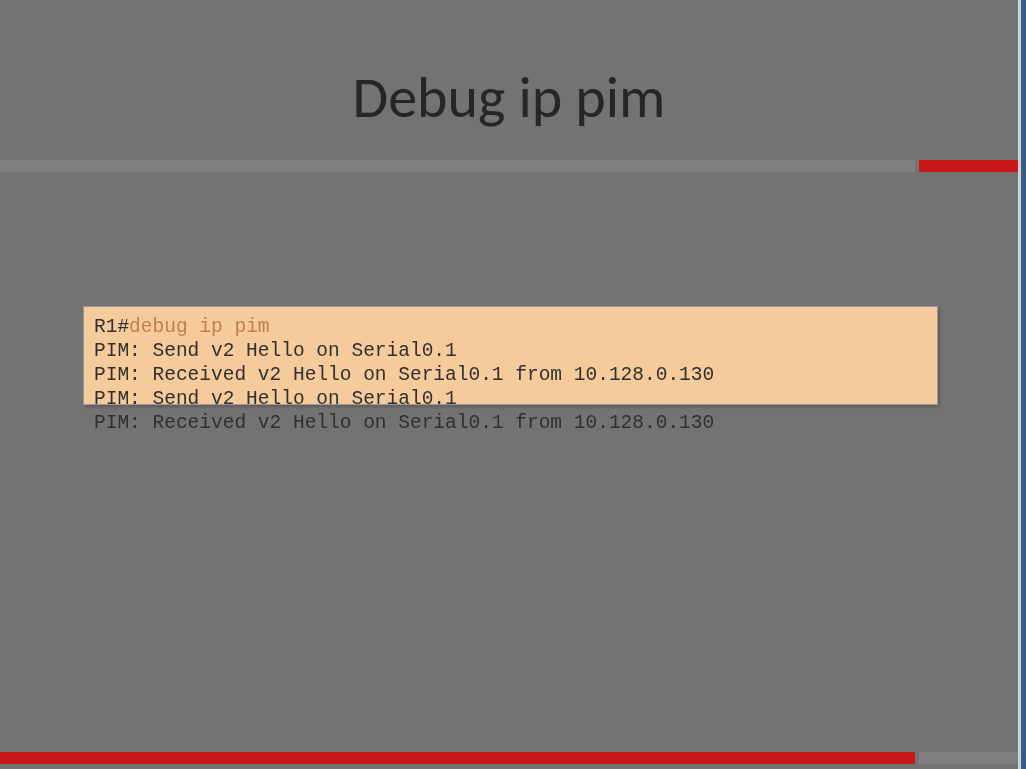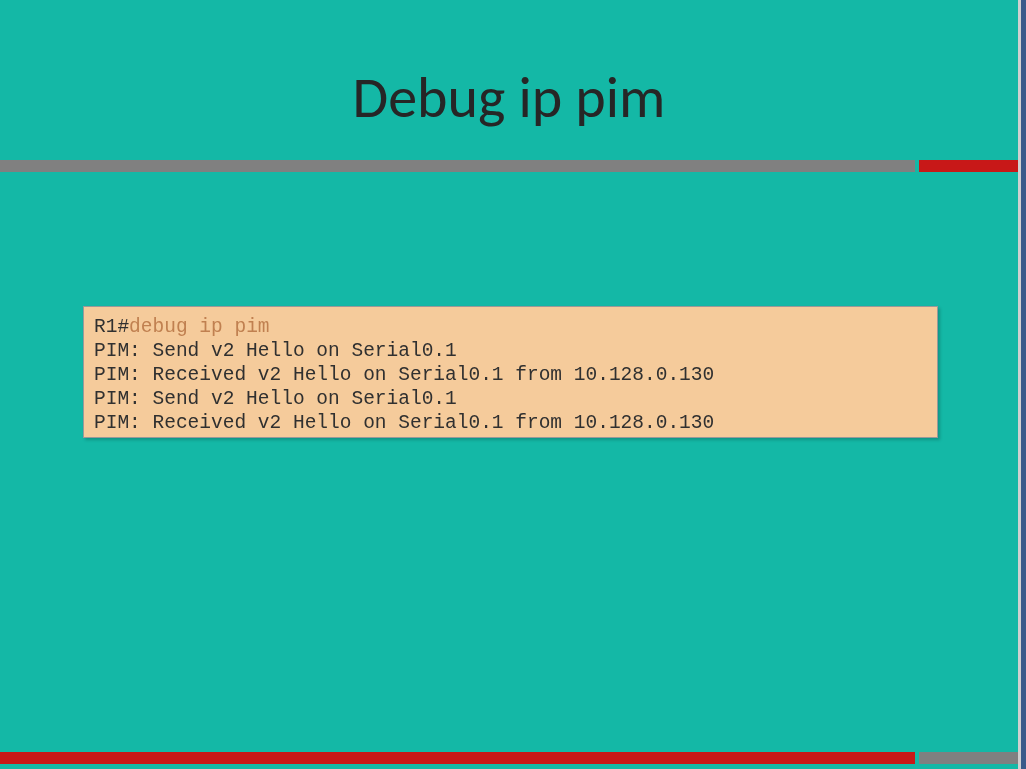--- a/index.html
+++ b/index.html
@@ -13,21 +13,21 @@
       height: 769px;
       background: #ffffff;
       position: relative;
       font-family: Arial, sans-serif;
       overflow: hidden;
     }
     
     .slide {
       width: 1018px;
       height: 769px;
-      background: #14b8a6;
+      background: #737373;
       position: relative;
     }
     
     .title {
       position: absolute;
       top: 62px;
       left: 0;
       width: 1018px;
       text-align: center;
       font-size: 58px;
@@ -60,21 +60,21 @@
       width: 99px;
       height: 12px;
       background: #c81818;
     }
     
     .terminal-box {
       position: absolute;
       top: 306px;
       left: 83px;
       width: 855px;
-      height: 132px;
+      height: 99px;
       background: #f5cb9b;
       border: 1px solid #999;
       box-shadow: 2px 2px 3px rgba(0,0,0,0.2);
       padding: 8px 10px;
       font-family: 'Courier New', monospace;
       font-size: 19.5px;
       line-height: 24px;
       color: #303030;
     }
     

